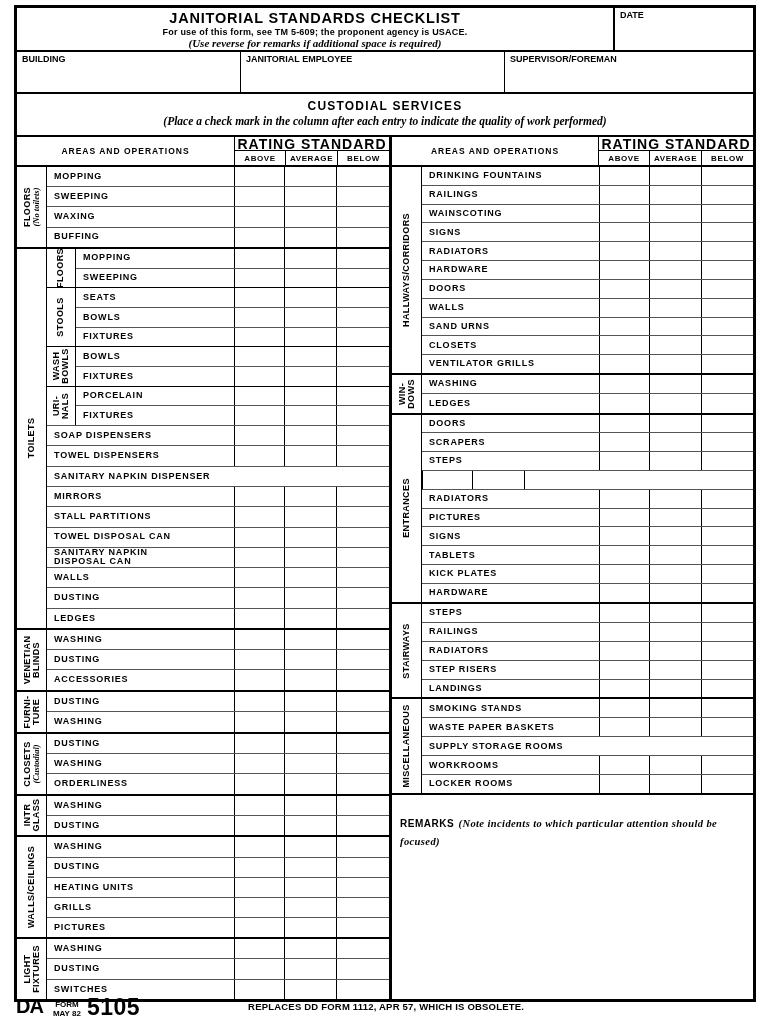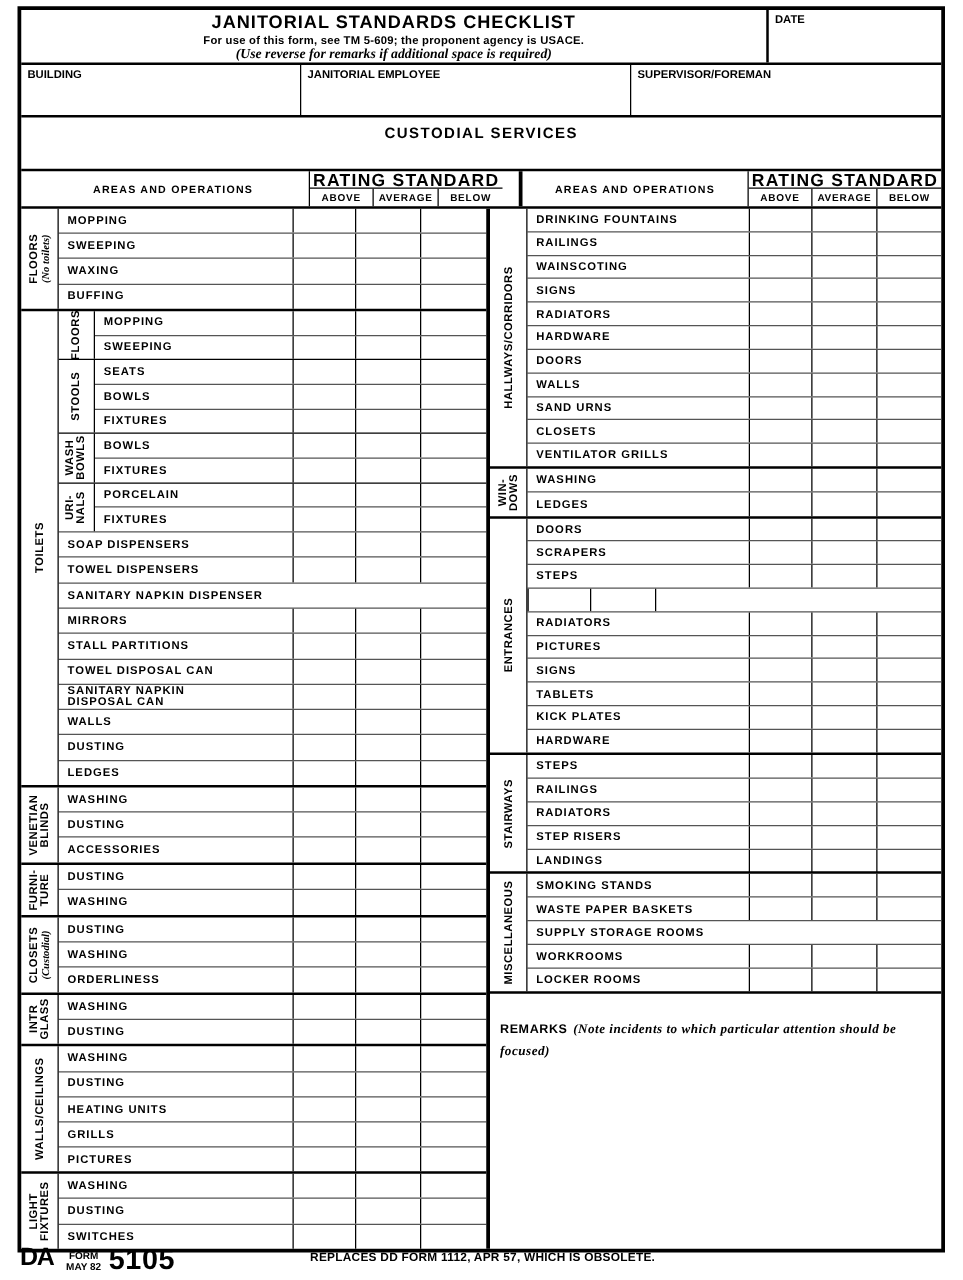--- a/index.html
+++ b/index.html
@@ -19,21 +19,21 @@
   .field.b2{width:264px;border-right:1px solid #000;}
   .field.b3{flex:1;}
 
   
   .band{height:43px;border-bottom:2px solid #000;text-align:center;padding-top:5px;box-sizing:border-box;}
   .band-title{font-size:12px;font-weight:bold;letter-spacing:1.2px;}
   .band-note{font-family:"Liberation Serif",serif;font-style:italic;font-weight:bold;font-size:11.5px;margin-top:2px;}
 
   
   .theaders{display:flex;height:28px;border-bottom:2px solid #000;}
-  .hhalf{display:flex;box-sizing:border-box;margin-left:13px;}
+  .hhalf{display:flex;box-sizing:border-box;}
   .hhalf.left{width:372px;}
   .hhalf.right{flex:1;border-left:3px solid #000;}
   .hareas{flex:1;display:flex;align-items:center;justify-content:center;font-size:8.5px;font-weight:bold;letter-spacing:1px;}
   .hrating{width:155px;display:flex;flex-direction:column;border-left:1px solid #000;box-sizing:border-box;}
   .hrating-top{height:14px;border-bottom:1px solid #000;display:flex;align-items:center;justify-content:center;font-size:14px;font-weight:bold;letter-spacing:1px;box-sizing:border-box;}
   .hrating-bot{flex:1;display:flex;}
   .hrc{display:flex;align-items:center;justify-content:center;font-size:8px;font-weight:bold;letter-spacing:.6px;box-sizing:border-box;}
   .hrc.c1{width:50px;}
   .hrc.c2{width:52px;border-left:1px solid #000;}
   .hrc.c3{flex:1;border-left:1px solid #000;}
@@ -104,20 +104,21 @@
     <div class="field b2">
       <span>JANITORIAL EMPLOYEE</span>
     </div>
     <div class="field b3">
       <span>SUPERVISOR/FOREMAN</span>
     </div>
   </div>
 
   <div class="band">
     <div class="band-title">CUSTODIAL SERVICES</div>
+    <div class="band-note">(Place a check mark in the column after each entry to indicate the quality of work performed)</div>
   </div>
 
   <div class="theaders">
     <div class="hhalf left">
       <div class="hareas">AREAS AND OPERATIONS</div>
       <div class="hrating">
         <div class="hrating-top">RATING STANDARD</div>
         <div class="hrating-bot">
           <div class="hrc c1">ABOVE</div>
           <div class="hrc c2">AVERAGE</div>

